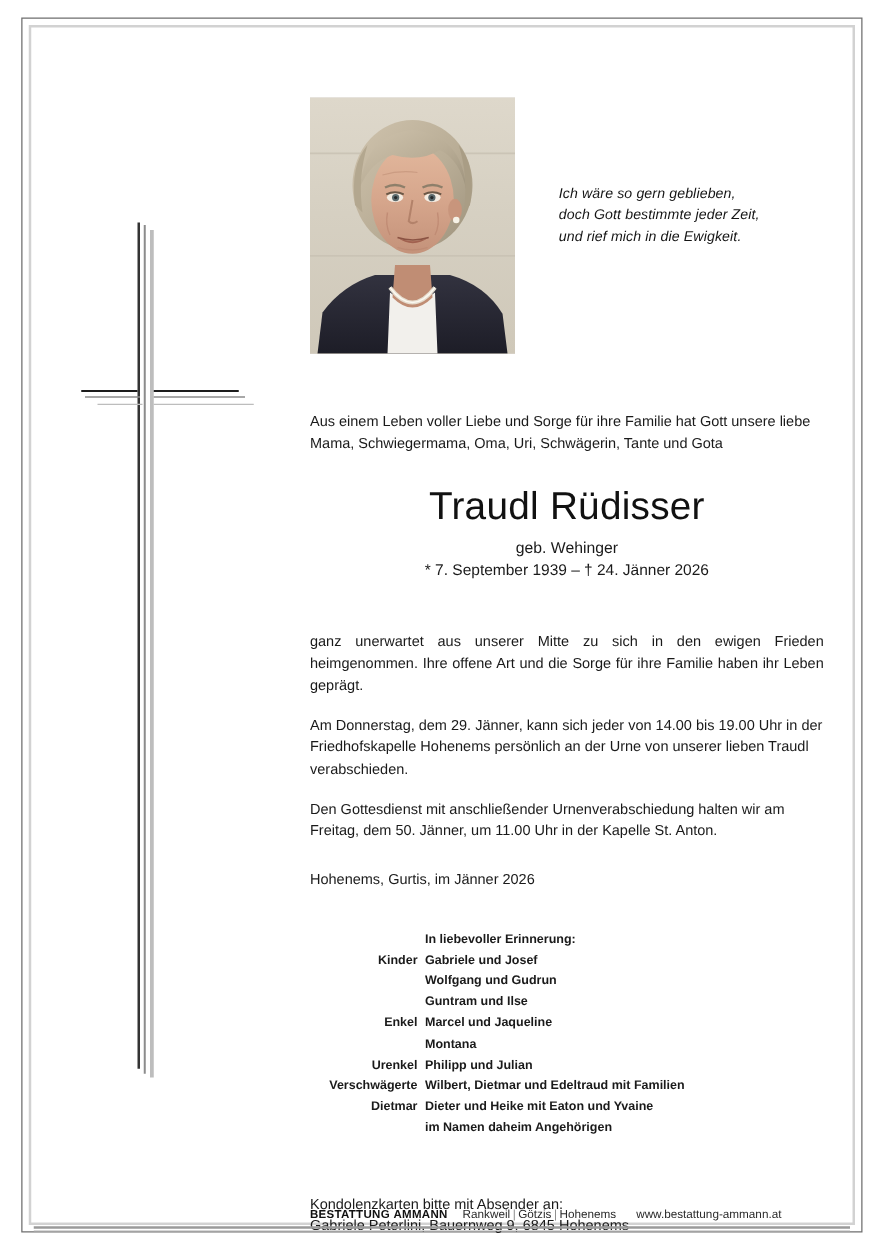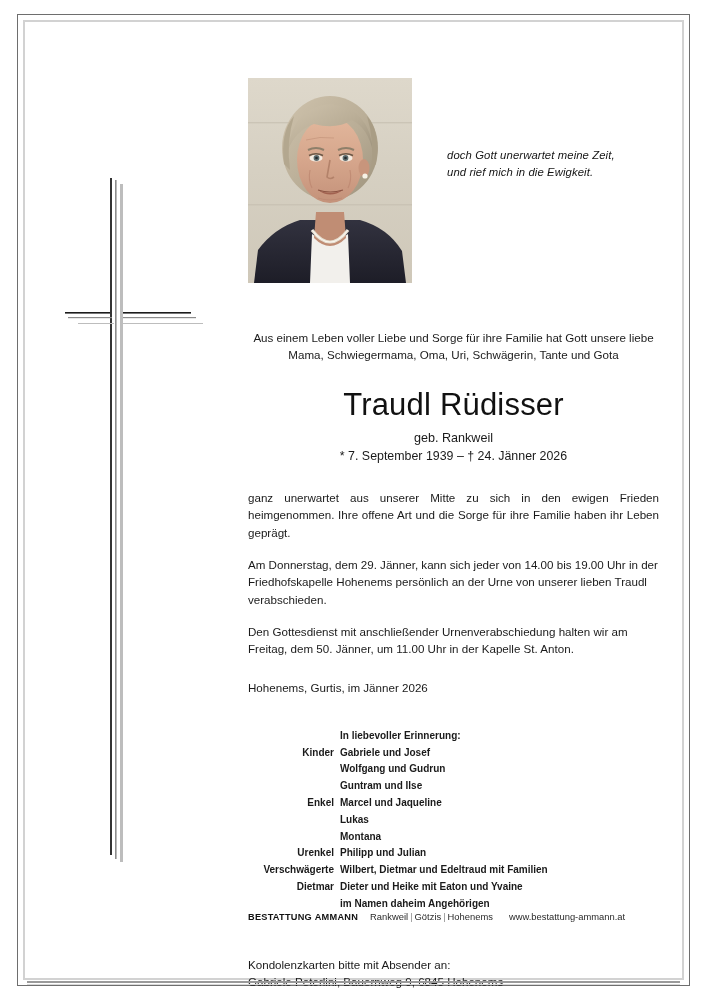--- a/index.html
+++ b/index.html
@@ -77,21 +77,21 @@
   #content {
     position: absolute;
     left: 248px;
     top: 330px;
     width: 411px;
   }
 
   .intro {
     font-size: 11.6px;
     line-height: 16.6px;
-    text-align: center;
+    text-align: left;
     margin: 0;
     color: #1a1a1a;
   }
 
   #name-block {
     text-align: center;
     margin-top: 24px;
   }
   #deceased-name {
     font-size: 31px;
@@ -105,21 +105,21 @@
     line-height: 18px;
     margin-top: 6px;
     color: #1a1a1a;
   }
   #life-dates {
     font-size: 12.4px;
     line-height: 18px;
     color: #1a1a1a;
   }
 
-  #paragraphs { margin-top: 24px; }
+  #paragraphs { margin-top: 40px; }
   .para {
     font-size: 11.6px;
     line-height: 17.3px;
     margin: 0 0 15px 0;
     color: #1a1a1a;
   }
   .para.justified { text-align: justify; }
 
   .place-date {
     font-size: 11.6px;
@@ -156,21 +156,21 @@
     margin-top: 43px;
     font-size: 11.6px;
     line-height: 17.3px;
     color: #1a1a1a;
   }
 
   
   #footer {
     position: absolute;
     left: 248px;
-    top: 906px;
+    top: 961px;
     width: 412px;
     white-space: nowrap;
   }
   #footer-company {
     font-size: 9.2px;
     letter-spacing: 0.25px;
     color: #111111;
   }
   #footer-company .light { font-weight: 600; }
   #footer-company .strong { font-weight: 800; }
@@ -301,31 +301,32 @@
 
       <path d="M62 92 Q60 102 64 110" stroke="#bd8770" stroke-width="1.1" fill="none" opacity="0.8"></path>
       <path d="M102 92 Q104 102 100 110" stroke="#bd8770" stroke-width="1.1" fill="none" opacity="0.8"></path>
       <path d="M58 62 Q72 58 86 60" stroke="#c08f76" stroke-width="1" fill="none" opacity="0.6"></path>
       <path d="M70 120 Q82 124 94 120" stroke="#bb8670" stroke-width="1" fill="none" opacity="0.6"></path>
     </g>
   </svg>
 </div>
 
 <div id="verse">
-  <div>doch Gott unerwartet meine Zeit,</div>
+  <div>Ich wäre so gern geblieben,</div>
+  <div>doch Gott bestimmte jeder Zeit,</div>
   <div>und rief mich in die Ewigkeit.</div>
 </div>
 
 <div id="content">
 
   <p class="intro">Aus einem Leben voller Liebe und Sorge für ihre Familie hat Gott unsere liebe Mama, Schwiegermama, Oma, Uri, Schwägerin, Tante und Gota</p>
 
   <div id="name-block">
     <div id="deceased-name">Traudl Rüdisser</div>
-    <div id="maiden-name">geb. Rankweil</div>
+    <div id="maiden-name">geb. Wehinger</div>
     <div id="life-dates">* 7. September 1939  –  † 24. Jänner 2026</div>
   </div>
 
   <div id="paragraphs">
     <p class="para justified">ganz unerwartet aus unserer Mitte zu sich in den ewigen Frieden heimgenommen. Ihre offene Art und die Sorge für ihre Familie haben ihr Leben geprägt.</p>
     <p class="para">Am Donnerstag, dem 29. Jänner, kann sich jeder von 14.00 bis 19.00 Uhr in der Friedhofskapelle Hohenems persönlich an der Urne von unserer lieben Traudl verabschieden.</p>
     <p class="para">Den Gottesdienst mit anschließender Urnenverabschiedung halten wir am Freitag, dem 50. Jänner, um 11.00 Uhr in der Kapelle St. Anton.</p>
   </div>
 
   <p class="place-date">Hohenems, Gurtis, im Jänner 2026</p>
@@ -347,24 +348,20 @@
       <tr>
         <td class="rel-label"></td>
         <td class="rel-names">Guntram und Ilse</td>
       </tr>
       <tr>
         <td class="rel-label">Enkel</td>
         <td class="rel-names">Marcel und Jaqueline</td>
       </tr>
       <tr>
         <td class="rel-label"></td>
-        <td class="rel-names">Lukas</td>
-      </tr>
-      <tr>
-        <td class="rel-label"></td>
         <td class="rel-names">Montana</td>
       </tr>
       <tr>
         <td class="rel-label">Urenkel</td>
         <td class="rel-names">Philipp und Julian</td>
       </tr>
       <tr>
         <td class="rel-label">Verschwägerte</td>
         <td class="rel-names">Wilbert, Dietmar und Edeltraud mit Familien</td>
       </tr>

